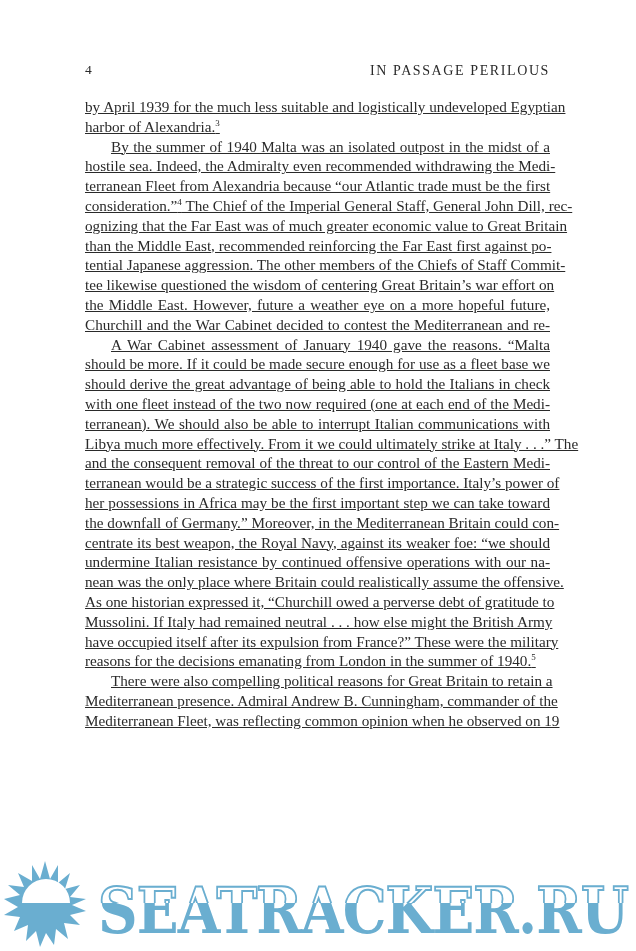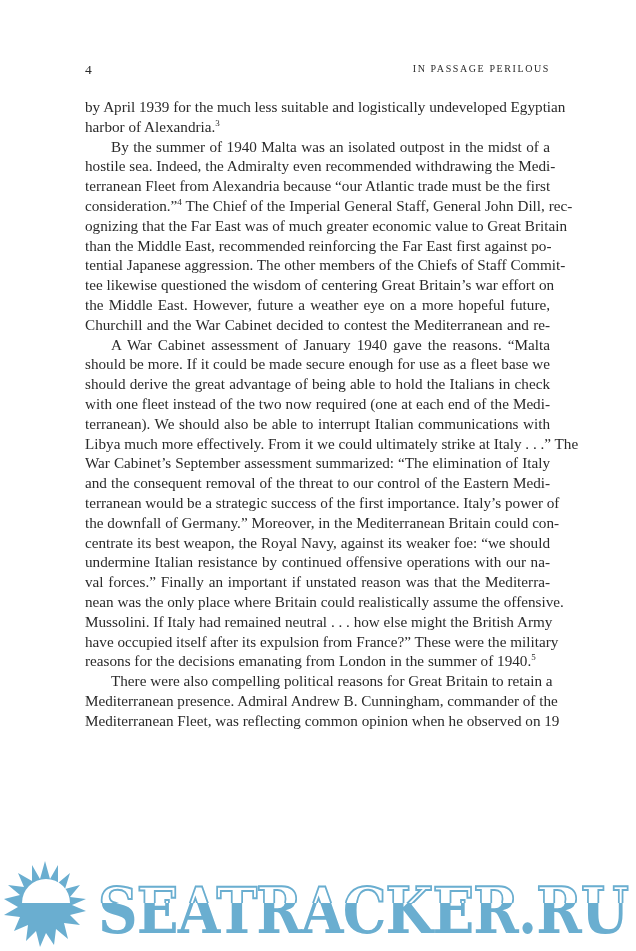--- a/index.html
+++ b/index.html
@@ -1,21 +1,21 @@
 <!DOCTYPE html>
 <html><head>
 <meta charset="utf-8">
 <style>
   html, body { margin: 0; padding: 0; background: #ffffff; }
   body { width: 636px; height: 951px; position: relative; overflow: hidden; font-family: "Liberation Serif", "DejaVu Serif", serif; color: #2a2a2a; }
   .page { position: absolute; left: 0; top: 0; width: 636px; height: 951px; }
   .running-head { position: absolute; top: 62px; left: 85px; width: 465px; height: 18px; font-size: 13px; }
   .page-num { position: absolute; left: 0; top: 0; font-size: 13.5px; }
-  .book-title { position: absolute; right: 0; top: 1px; font-size: 10px; letter-spacing: 1.6px; text-transform: uppercase; }
-  .body-text { position: absolute; left: 85px; top: 97px; width: 465px; font-size: 15.2px; line-height: 19.8px; }
+  .book-title { position: absolute; right: 0; top: 1px; font-size: 14px; letter-spacing: 1.6px; text-transform: uppercase; }
+  .body-text { position: absolute; left: 85px; top: 97px; width: 465px; font-size: 15.2px; line-height: 19.8px; text-decoration: underline; }
   .line { display: block; white-space: nowrap; text-align: justify; text-align-last: justify; height: 19.8px; }
   .line.last { text-align-last: left; }
   .line.indent { padding-left: 26px; }
   sup { font-size: 9px; line-height: 0; vertical-align: 6px; }
   .watermark { position: absolute; left: 0; top: 853px; width: 636px; height: 98px; }
 </style>
 </head>
 <body>
 
 <div class="page">
@@ -36,28 +36,28 @@
       <span class="line"><span>tential Japanese aggression. The other members of the Chiefs of Staff Commit-</span></span>
       <span class="line"><span>tee likewise questioned the wisdom of centering Great Britain’s war effort on</span></span>
       <span class="line"><span>the Middle East. However, future a weather eye on a more hopeful future,</span></span>
       <span class="line"><span>Churchill and the War Cabinet decided to contest the Mediterranean and re-</span></span>
       <span class="line indent"><span>A War Cabinet assessment of January 1940 gave the reasons. “Malta</span></span>
       <span class="line"><span>should be more. If it could be made secure enough for use as a fleet base we</span></span>
       <span class="line"><span>should derive the great advantage of being able to hold the Italians in check</span></span>
       <span class="line"><span>with one fleet instead of the two now required (one at each end of the Medi-</span></span>
       <span class="line"><span>terranean). We should also be able to interrupt Italian communications with</span></span>
       <span class="line"><span>Libya much more effectively. From it we could ultimately strike at Italy . . .” The</span></span>
-      <span class="line"><span>War Cabinet’s September assessment summarized: “The elimination of Italy</span></span>
       <span class="line"><span>and the consequent removal of the threat to our control of the Eastern Medi-</span></span>
       <span class="line"><span>terranean would be a strategic success of the first importance. Italy’s power of</span></span>
+      <span class="line"><span>her possessions in Africa may be the first important step we can take toward</span></span>
       <span class="line"><span>the downfall of Germany.” Moreover, in the Mediterranean Britain could con-</span></span>
       <span class="line"><span>centrate its best weapon, the Royal Navy, against its weaker foe: “we should</span></span>
       <span class="line"><span>undermine Italian resistance by continued offensive operations with our na-</span></span>
-      <span class="line"><span>val forces.” Finally an important if unstated reason was that the Mediterra-</span></span>
       <span class="line"><span>nean was the only place where Britain could realistically assume the offensive.</span></span>
+      <span class="line"><span>As one historian expressed it, “Churchill owed a perverse debt of gratitude to</span></span>
       <span class="line"><span>Mussolini. If Italy had remained neutral . . . how else might the British Army</span></span>
       <span class="line"><span>have occupied itself after its expulsion from France?” These were the military</span></span>
       <span class="line last"><span>reasons for the decisions emanating from London in the summer of 1940.</span><sup>5</sup></span>
       <span class="line indent"><span>There were also compelling political reasons for Great Britain to retain a</span></span>
       <span class="line"><span>Mediterranean presence. Admiral Andrew B. Cunningham, commander of the</span></span>
       <span class="line"><span>Mediterranean Fleet, was reflecting common opinion when he observed on 19</span></span>
     </div>
 
   <svg class="watermark" viewBox="0 0 636 98" xmlns="http://www.w3.org/2000/svg">
     <defs>

